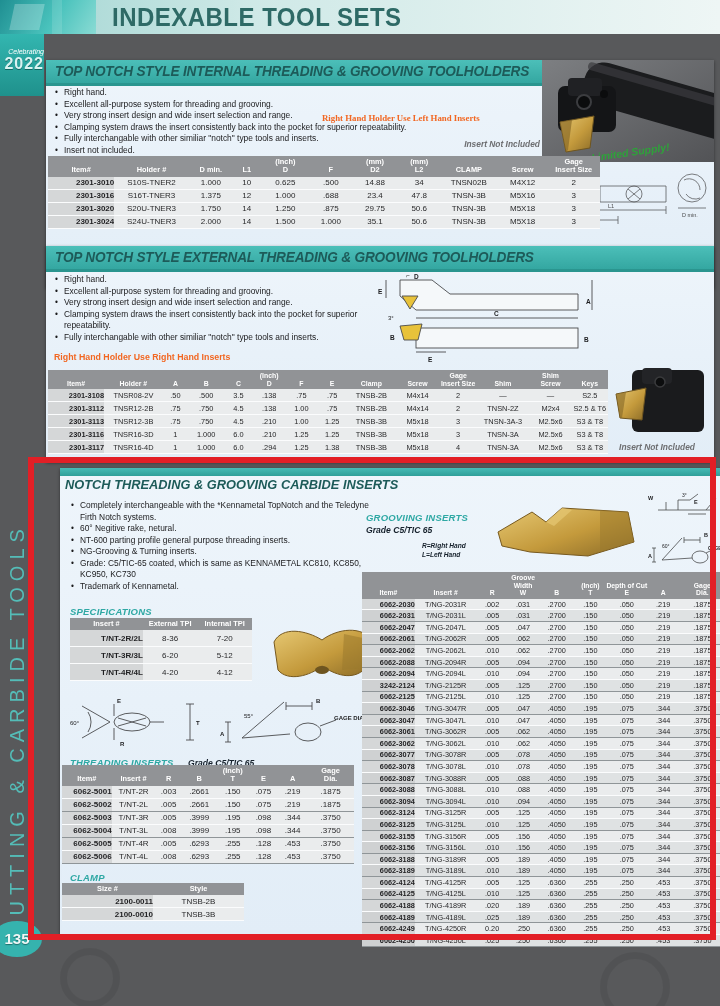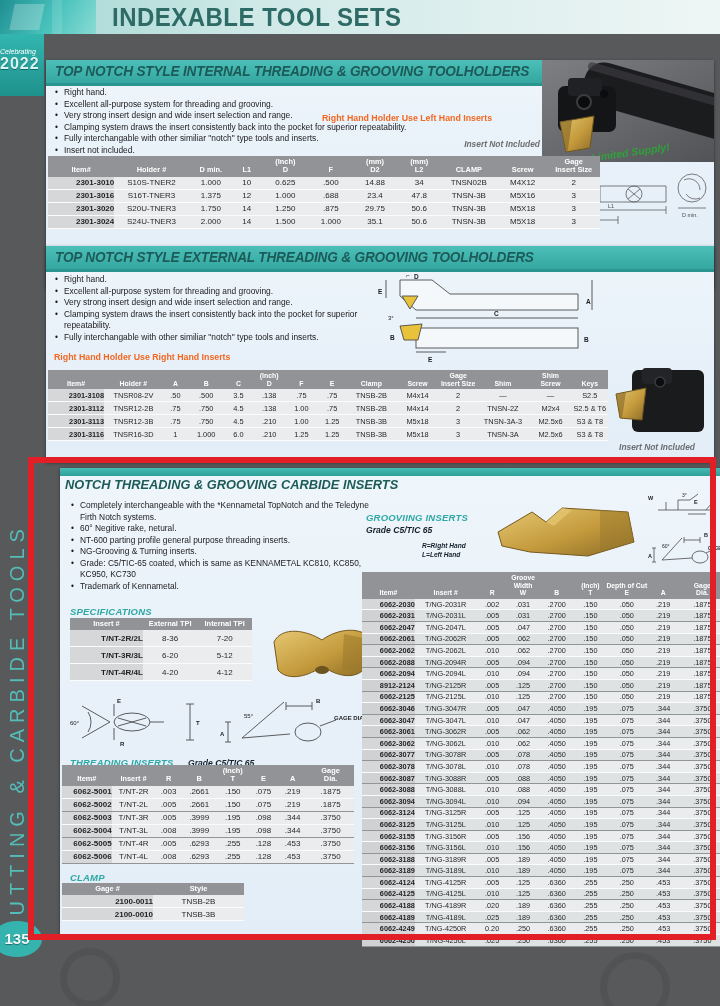--- a/index.html
+++ b/index.html
@@ -6,21 +6,21 @@
   #root{position:relative;width:720px;height:1006px;overflow:hidden;background:#58595B;
         font-family:"Liberation Sans",sans-serif;-webkit-font-smoothing:antialiased;}
   .abs{position:absolute;}
 
   
   .topband{left:0;top:0;width:720px;height:34px;background:linear-gradient(90deg,#9fd4d1 0%,#cfe9e7 35%,#eef6f5 100%);}
   .topphoto{left:0;top:0;width:96px;height:34px;background:linear-gradient(120deg,#1f8f92,#49c2bc 55%,#8adbd4);overflow:hidden;}
   .topphoto i{position:absolute;display:block;background:rgba(255,255,255,.25);}
   .pagetitle{left:112px;top:0;height:34px;line-height:35px;font-size:25px;font-weight:bold;color:#2E6A66;
              letter-spacing:.5px;transform:scaleX(.96);transform-origin:left center;white-space:nowrap;}
-  .badge{left:0;top:34px;width:44px;height:62px;background:linear-gradient(#33b6b0,#1f918c);color:#fff;text-align:left;}
+  .badge{left:0;top:34px;width:44px;height:62px;background:linear-gradient(#33b6b0,#1f918c);color:#fff;text-align:right;}
   .badge .c1{font-size:7px;font-style:italic;margin-top:14px;}
   .badge .c2{font-size:16px;font-weight:bold;color:#d9f3f2;letter-spacing:1px;text-shadow:0 1px 0 #136864;}
 
   
   .sidetext{left:6px;top:398px;height:538px;writing-mode:vertical-rl;transform:rotate(180deg);
             font-size:20px;color:#54C6C0;letter-spacing:6px;white-space:nowrap;opacity:.92;}
   .pagenum{left:-8px;top:921px;width:50px;height:36px;border-radius:50%;background:#35B3AE;
            color:#eef7f6;font-size:15px;font-weight:bold;text-align:center;line-height:36px;
            text-shadow:0 1px 1px #1d6f6b;}
 
@@ -137,21 +137,21 @@
     </svg>
 
     <ul class="bl abs" style="left:8px;top:27px;width:465px;">
         <li>Right hand.</li>
         <li>Excellent all-purpose system for threading and grooving.</li>
         <li>Very strong insert design and wide insert selection and range.</li>
         <li>Clamping system draws the insert consistently back into the pocket for superior repeatability.</li>
         <li>Fully interchangable with other similiar "notch" type tools and inserts.</li>
         <li>Insert not included.</li>
       </ul>
-    <div class="abs orange" style="left:276px;top:53px;">Right Hand Holder Use Left Hand Inserts</div>
+    <div class="abs orange" style="left:276px;top:53px;font-family:Liberation Serif, serif;">Right Hand Holder Use Left Hand Inserts</div>
     <div class="abs note" style="left:344px;top:79px;width:150px;text-align:right;">Insert Not Included</div>
 
     <div class="abs" style="left:2px;top:96px;width:552px;">
         <table class="tbl">
           <colgroup>
             <col style="width: 12%;">
             <col style="width: 13.5%;">
             <col style="width: 8%;">
             <col style="width: 5%;">
             <col style="width: 9%;">
@@ -365,20 +365,36 @@
               <td>TNSR16-3D</td>
               <td>1</td>
               <td>1.000</td>
               <td>6.0</td>
               <td>.210</td>
               <td>1.25</td>
               <td>1.25</td>
               <td>TNSB-3B</td>
               <td>M5x18</td>
               <td>3</td>
+              <td>TNSN-3A</td>
+              <td>M2.5x6</td>
+              <td>S3 &amp; T8</td>
+            </tr>
+            <tr>
+              <td>2301-3117</td>
+              <td>TNSR16-4D</td>
+              <td>1</td>
+              <td>1.000</td>
+              <td>6.0</td>
+              <td>.294</td>
+              <td>1.25</td>
+              <td>1.38</td>
+              <td>TNSB-3B</td>
+              <td>M5x18</td>
+              <td>4</td>
               <td>TNSN-3A</td>
               <td>M2.5x6</td>
               <td>S3 &amp; T8</td>
             </tr>
           </tbody>
         </table>
       </div>
 
     <svg class="abs" style="left:562px;top:122px;" width="104" height="70" viewBox="0 0 104 70">
       <rect x="24" y="2" width="72" height="62" rx="6" fill="#1a1b1d"></rect>
@@ -569,21 +585,21 @@
 
     <div class="abs teal-sub" style="left:10px;top:404px;">CLAMP</div>
     <div class="abs" style="left:2px;top:415px;width:182px;">
         <table class="tbl">
           <colgroup>
             <col style="width: 50%;">
             <col style="width: 50%;">
           </colgroup>
           <thead>
             <tr>
-              <th>Gage #</th>
+              <th>Size #</th>
               <th>Style</th>
             </tr>
           </thead>
           <tbody>
             <tr>
               <td>2100-0011</td>
               <td>TNSB-2B</td>
             </tr>
             <tr>
               <td>2100-0010</td>
@@ -733,21 +749,21 @@
               <td>T/NG-2094L</td>
               <td>.010</td>
               <td>.094</td>
               <td>.2700</td>
               <td>.150</td>
               <td>.050</td>
               <td>.219</td>
               <td>.1875</td>
             </tr>
             <tr>
-              <td>8912-2124</td>
+              <td>3242-2124</td>
               <td>T/NG-2125R</td>
               <td>.005</td>
               <td>.125</td>
               <td>.2700</td>
               <td>.150</td>
               <td>.050</td>
               <td>.219</td>
               <td>.1875</td>
             </tr>
             <tr>

